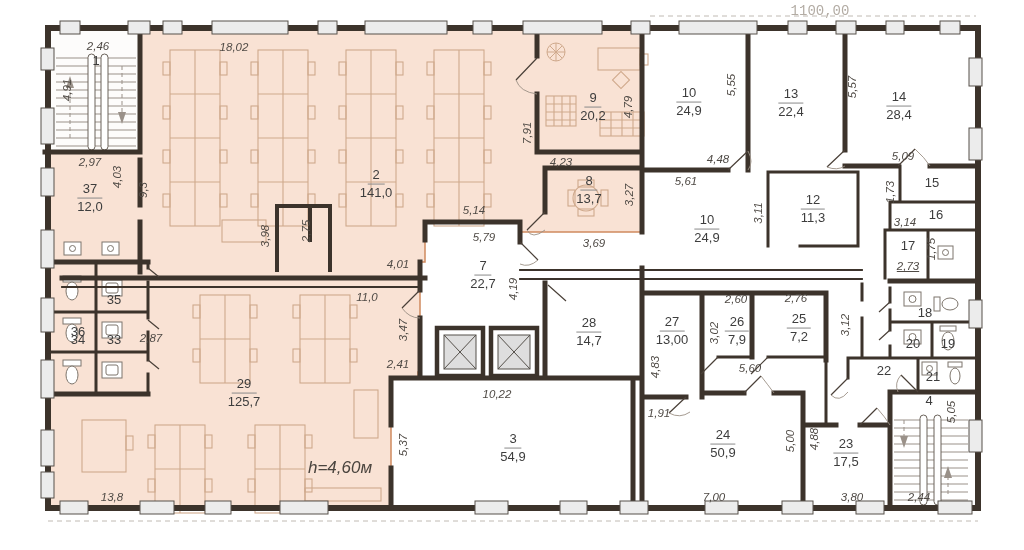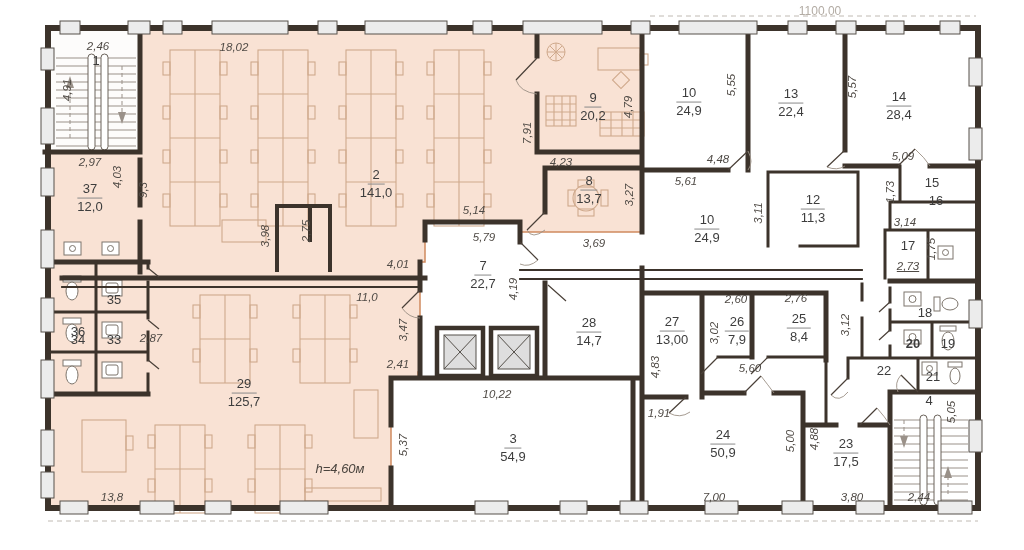--- a/index.html
+++ b/index.html
@@ -7,22 +7,22 @@
         font-family:"Liberation Sans",sans-serif;}
   #plan svg{position:absolute;left:0;top:0;}
   .room-label{position:absolute;transform:translate(-50%,-50%);display:flex;flex-direction:column;
       align-items:center;color:#3d3d3d;font-size:13px;line-height:1.15;white-space:nowrap;z-index:5;}
   .room-label .num{padding:0 5px 1px;}
   .room-label .num.u{border-bottom:1px solid #8a8a8a;}
   .room-label .area{padding-top:1px;}
   .dim{position:absolute;transform:translate(-50%,-50%);font-style:italic;font-size:11.5px;
       color:#4f4a45;white-space:nowrap;z-index:5;}
   .dim.v{transform:translate(-50%,-50%) rotate(-90deg);}
-  .dim.scale{font-style:normal;font-size:12px;color:#b3aca4;}
-  .dim.hnote{font-size:13px;color:#4a443e;}
+  .dim.scale{font-style:normal;font-size:14px;color:#b3aca4;font-family:Liberation Mono, monospace;}
+  .dim.hnote{font-size:17px;color:#4a443e;}
 </style>
 </head>
 <body>
 
 <div id="plan">
 <svg width="1024" height="550" viewBox="0 0 1024 550">
   <defs>
     <g id="bank4" stroke="#cfa98c" fill="none" stroke-width="1.1">
       <rect x="0" y="0" width="50" height="176"></rect>
       <path d="M0,44H50M0,88H50M0,132H50M25,0V176"></path>
@@ -272,52 +272,52 @@
       <div class="num u">13</div>
       <div class="area">22,4</div>
     </div>
     <div class="room-label" style="left: 899px; top: 106px;">
       <div class="num u">14</div>
       <div class="area">28,4</div>
     </div>
     <div class="room-label" style="left: 932px; top: 184px;">
       <div class="num">15</div>
     </div>
-    <div class="room-label" style="left: 936px; top: 202px;">
+    <div class="room-label" style="left: 936px; top: 216px;">
       <div class="num">16</div>
     </div>
     <div class="room-label" style="left: 908px; top: 247px;">
       <div class="num">17</div>
     </div>
     <div class="room-label" style="left: 925px; top: 314px;">
       <div class="num">18</div>
     </div>
     <div class="room-label" style="left: 948px; top: 345px;">
       <div class="num">19</div>
     </div>
-    <div class="room-label" style="left: 913px; top: 345px; font-weight: bold;">
+    <div class="room-label" style="left: 913px; top: 345px;">
       <div class="num">20</div>
     </div>
     <div class="room-label" style="left: 933px; top: 378px;">
       <div class="num">21</div>
     </div>
     <div class="room-label" style="left: 884px; top: 372px;">
       <div class="num">22</div>
     </div>
     <div class="room-label" style="left: 846px; top: 453px;">
       <div class="num u">23</div>
       <div class="area">17,5</div>
     </div>
     <div class="room-label" style="left: 723px; top: 444px;">
       <div class="num u">24</div>
       <div class="area">50,9</div>
     </div>
     <div class="room-label" style="left: 799px; top: 328px; text-align: right;">
       <div class="num u">25</div>
-      <div class="area">8,4</div>
+      <div class="area">7,2</div>
     </div>
     <div class="room-label" style="left: 737px; top: 331px;">
       <div class="num u">26</div>
       <div class="area">7,9</div>
     </div>
     <div class="room-label" style="left: 672px; top: 331px;">
       <div class="num u">27</div>
       <div class="area">13,00</div>
     </div>
     <div class="room-label" style="left: 589px; top: 332px;">

